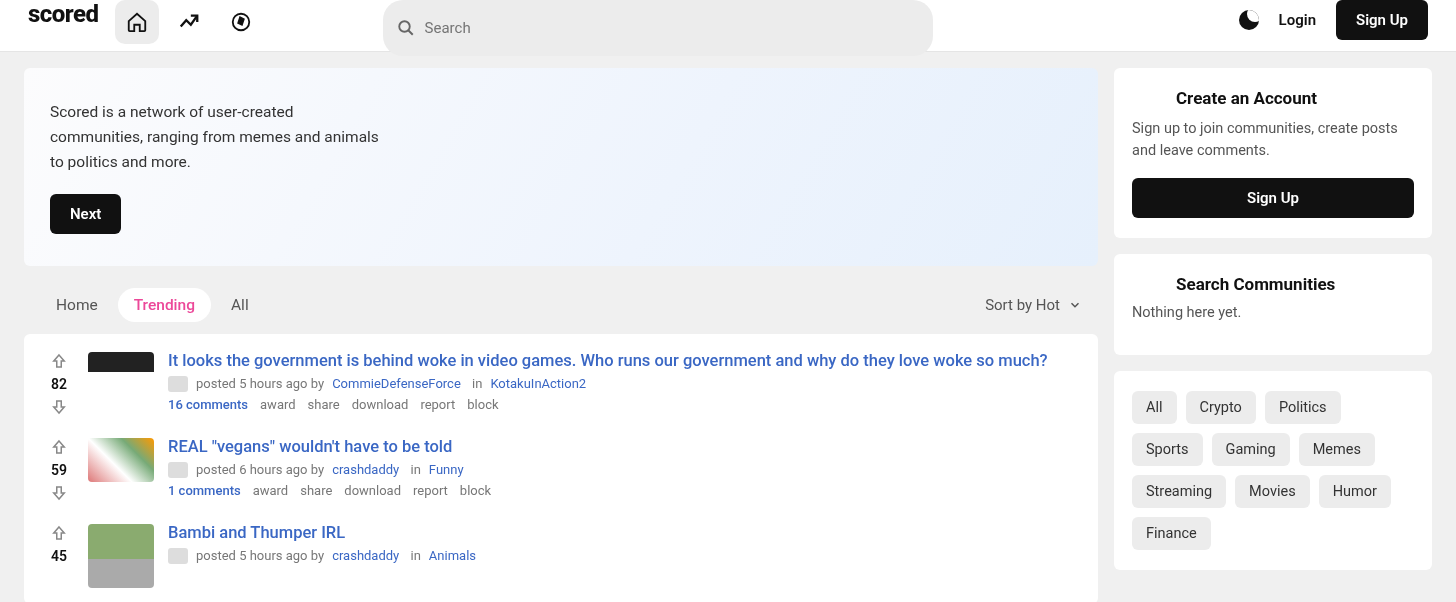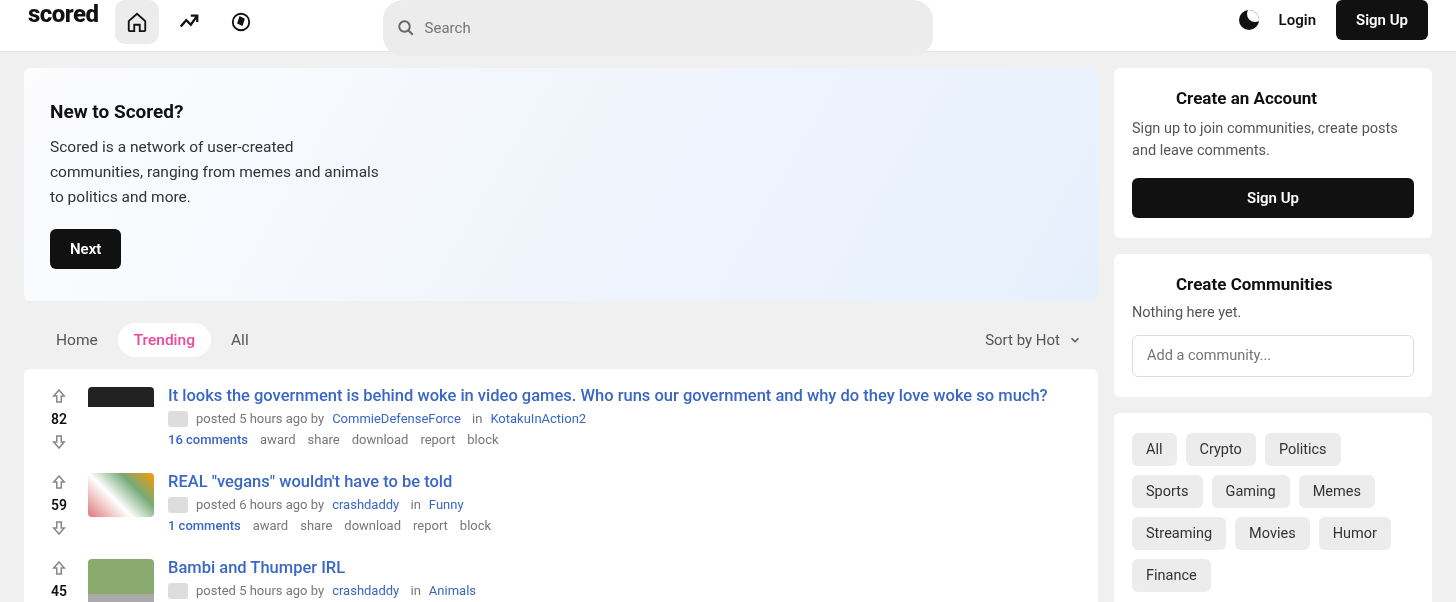--- a/index.html
+++ b/index.html
@@ -100,21 +100,20 @@
         <div class="moon"></div>
       </div>
     <div class="login">Login</div>
     <button class="btn-black">Sign Up</button>
   </div>
 </div>
 
 <div class="layout">
   <div class="main-col">
     <div class="hero">
-      <h2>New to Scored?</h2>
       <p>Scored is a network of user-created communities, ranging from memes and animals to politics and more.</p>
       <button class="btn-black">Next</button>
     </div>
 
     <div class="tabs-row">
       <div id="tabs-container" style="display:flex;gap:4px;">
           <div class="tab">Home</div>
           <div class="tab active">Trending</div>
           <div class="tab">All</div>
         </div>
@@ -219,23 +218,22 @@
       </div>
   </div>
 
   <div class="side-col">
     <div class="card">
       <h3>Create an Account</h3>
       <p>Sign up to join communities, create posts and leave comments.</p>
       <button class="btn-black">Sign Up</button>
     </div>
     <div class="card">
-      <h3>Create Communities</h3>
+      <h3>Search Communities</h3>
       <div class="empty">Nothing here yet.</div>
-      <input class="input" placeholder="Add a community..." style="">
     </div>
     <div class="card">
       <div class="chips" id="chips">
           <div class="chip">All</div>
           <div class="chip">Crypto</div>
           <div class="chip">Politics</div>
           <div class="chip">Sports</div>
           <div class="chip">Gaming</div>
           <div class="chip">Memes</div>
           <div class="chip">Streaming</div>

